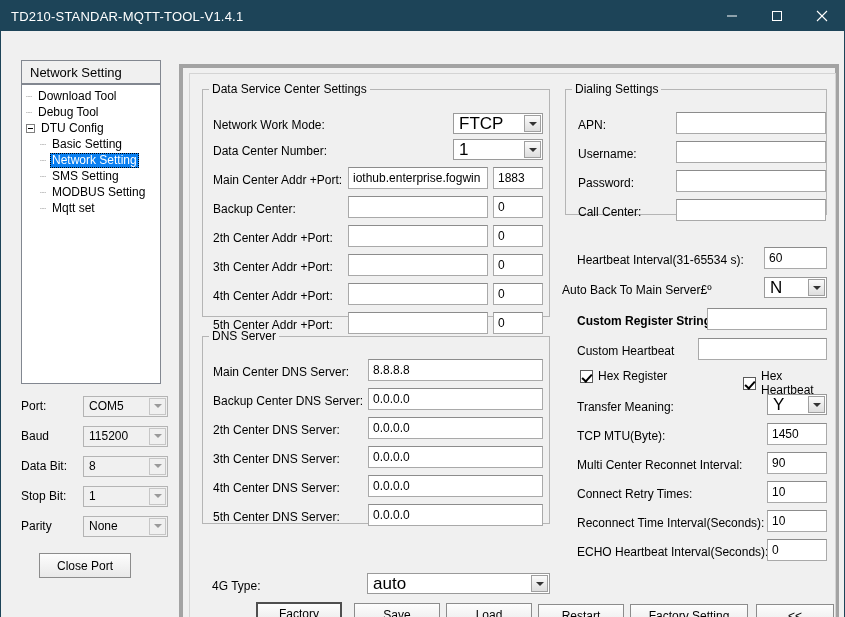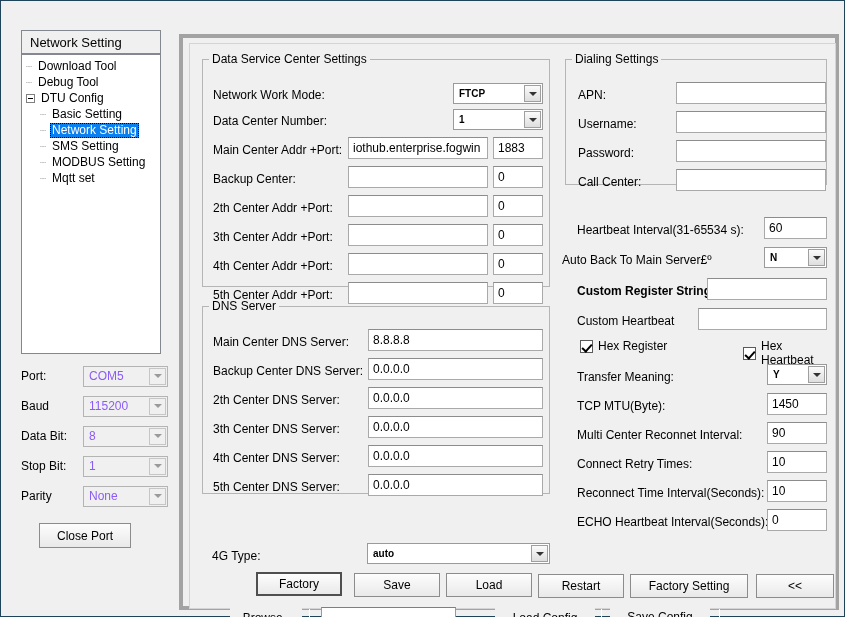--- a/index.html
+++ b/index.html
@@ -89,21 +89,21 @@
   .portarea { position: absolute; left: 20px; top: 332px; width: 150px; }
   .prow { display: flex; align-items: center; height: 30px; }
   .prow .plabel { width: 62px; font-size: 12px; }
   .combo {
     position: relative; height: 21px;
     border: 1px solid #a0a0a0;
     background: #ffffff;
     display: flex; align-items: center;
     padding-left: 5px; font-size: 12px;
   }
-  .combo.disabled { background: #f0f0f0; color: #8b5cf6; border-color: #b4b4b4; }
+  .combo.disabled { background: #f0f0f0; color: #000000; border-color: #b4b4b4; }
   .combo .arrowbtn {
     position: absolute; right: 1px; top: 1px;
     width: 17px; height: 17px;
     background: linear-gradient(#fdfdfd,#e3e3e3);
     border: 1px solid #b0b0b0;
     display: flex; align-items: center; justify-content: center;
   }
   .combo.disabled .arrowbtn { background: #f0f0f0; border-color: #c6c6c6; }
   .caret {
     width: 0; height: 0;
@@ -152,23 +152,23 @@
     background: #ffffff;
     font-size: 12px;
     line-height: 20px;
     padding-left: 4px;
     overflow: hidden; white-space: nowrap;
   }
   .cmb {
     position: absolute; height: 21px;
     border: 1px solid #9a9a9a;
     background: #ffffff;
-    font-size: 10px; line-height: 19px;
+    font-size: 17px; line-height: 19px;
     padding-left: 5px;
-    overflow: hidden; white-space: nowrap; font-weight: bold;
+    overflow: hidden; white-space: nowrap;
   }
   .cmb .arrowbtn {
     position: absolute; right: 1px; top: 1px;
     width: 17px; height: 17px;
     background: linear-gradient(#fbfbfb,#dedede);
     border: 1px solid #9f9f9f;
     display: flex; align-items: center; justify-content: center;
   }
   .chkrow { position: absolute; display: flex; align-items: center; font-size: 12px; }
   .chk {
@@ -201,20 +201,41 @@
     position: absolute; height: 22px;
     border: 1px solid #9a9a9a; border-top-color: #7f7f7f;
     background: #fff;
   }
 </style>
 </head>
 <body>
 
 <div class="window">
 
+  <div class="titlebar">
+    <div class="title">TD210-STANDAR-MQTT-TOOL-V1.4.1</div>
+    <div class="winbtns">
+      <div class="winbtn">
+        <svg width="12" height="12" viewBox="0 0 12 12">
+            <line x1="1" y1="6" x2="11" y2="6" stroke="#fff" stroke-width="1"></line>
+          </svg>
+      </div>
+      <div class="winbtn">
+        <svg width="12" height="12" viewBox="0 0 12 12">
+            <rect x="1.5" y="1.5" width="9" height="9" fill="none" stroke="#fff" stroke-width="1"></rect>
+          </svg>
+      </div>
+      <div class="winbtn">
+        <svg width="12" height="12" viewBox="0 0 12 12">
+            <line x1="1" y1="1" x2="11" y2="11" stroke="#fff" stroke-width="1.1"></line>
+            <line x1="11" y1="1" x2="1" y2="11" stroke="#fff" stroke-width="1.1"></line>
+          </svg>
+      </div>
+    </div>
+  </div>
 
   <div class="body">
 
     <div class="tabstrip">
       <span>Network Setting</span>
     </div>
 
     <div class="treepanel">
       <div class="tnode indent0">
         <span class="dot-dash">┈</span>

